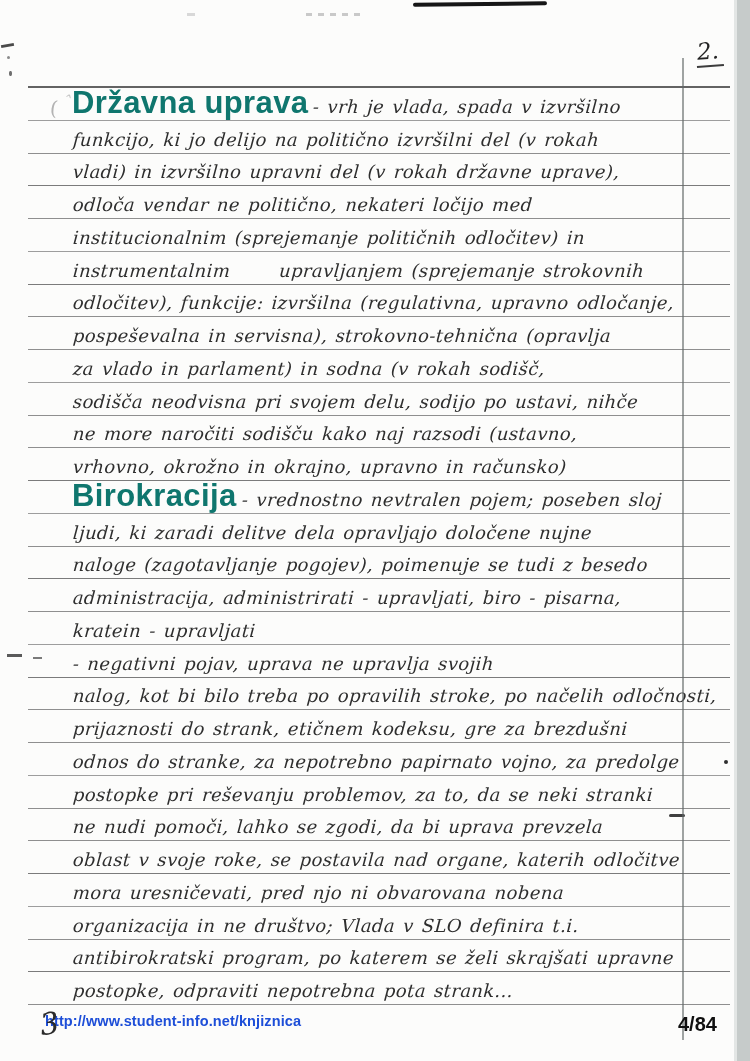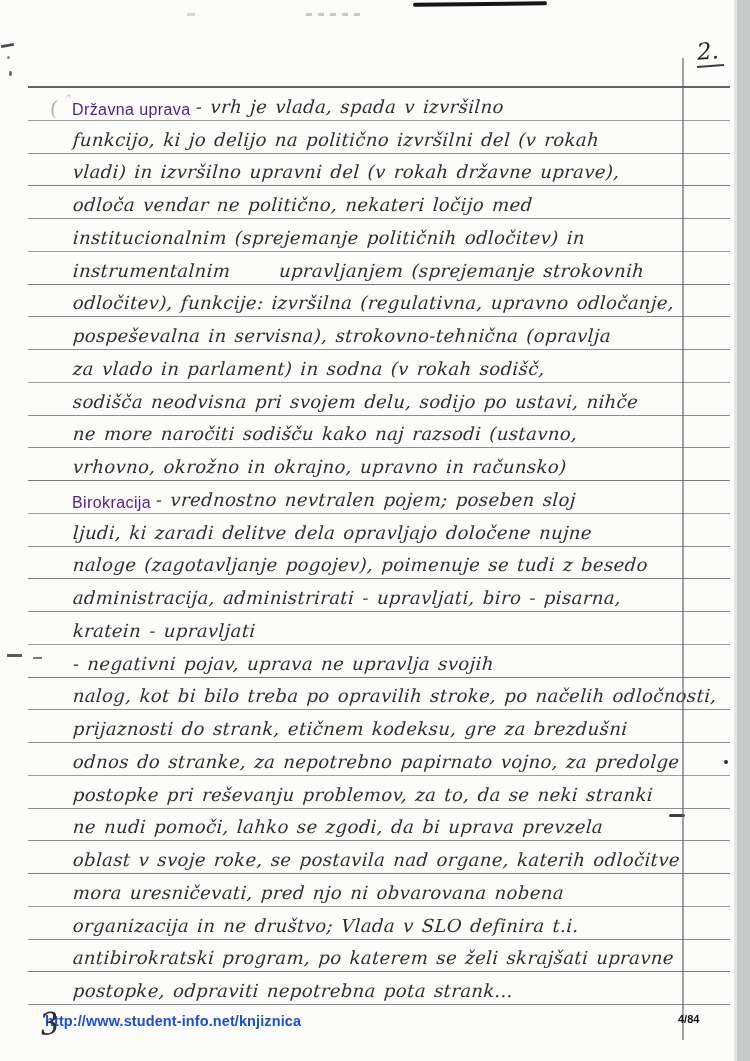--- a/index.html
+++ b/index.html
@@ -24,23 +24,23 @@
     height:32.75px;
     border-bottom:1.4px solid #8f8f8f;
     display:flex;align-items:flex-end;
     padding-left:44px;
     overflow:visible;
   }
   .row:nth-child(3n){border-bottom-color:#7b7b7b;}
   .row:nth-child(4n+1){border-bottom-color:#9d9d9d;}
   .head{
     font-family:"Liberation Sans", sans-serif;
-    font-weight:400;
-    font-size:16px;line-height:1;
-    color:#4c1d95;
+    font-weight:700;
+    font-size:31px;line-height:1;
+    color:#0f766e;
     letter-spacing:.4px;
     padding-bottom:2px;
     white-space:pre;
   }
   .txt{
     font-family:"DejaVu Serif", serif;
     font-style:italic;
     font-size:18px;line-height:1;
     color:#2e2e2e;
     letter-spacing:.4px;
@@ -71,21 +71,21 @@
 
   
   .footer-url{
     position:absolute;left:45px;top:1013px;
     font-family:"Liberation Sans", sans-serif;font-weight:700;
     font-size:14.5px;color:#1d4ed8;letter-spacing:.1px;
   }
   .footer-page{
     position:absolute;left:678px;top:1013px;
     font-family:"Liberation Sans", sans-serif;font-weight:700;
-    font-size:11px;color:#101010;
+    font-size:20px;color:#101010;
   }
   
   .corner-num{
     position:absolute;left:40px;top:1006px;
     font-family:"DejaVu Serif", serif;font-style:italic;
     font-size:30px;color:#2b2b2b;transform:rotate(-8deg);
   }
 
   
   .art{position:absolute;}

